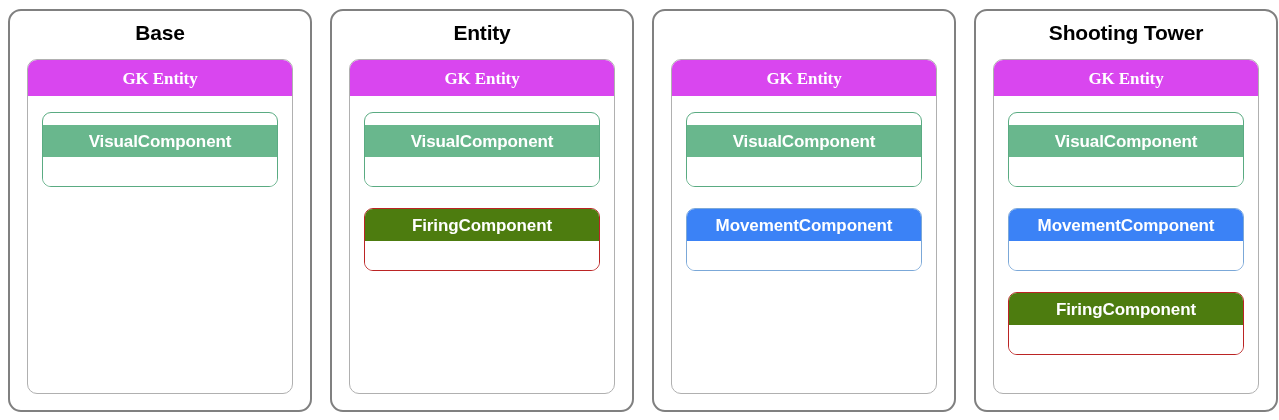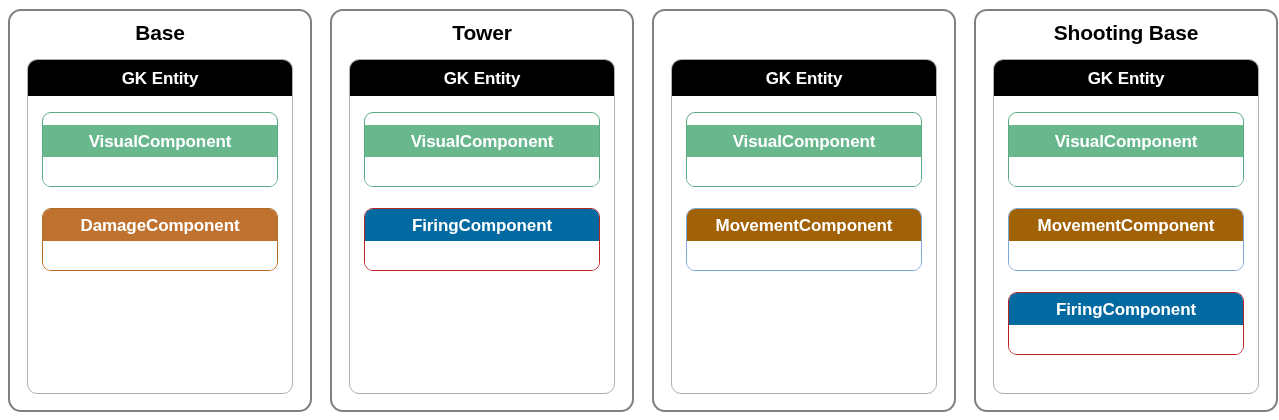--- a/index.html
+++ b/index.html
@@ -56,29 +56,30 @@
     top: 48px;
     bottom: 16px;
     box-sizing: border-box;
     border: 1.5px solid #b0b0b0;
     border-radius: 10px;
     background: #ffffff;
     overflow: hidden;
   }
   .gk-entity-header {
     height: 36px;
-    background: #000000;
+    background: #d946ef;
     color: #ffffff;
     font-size: 17px;
     font-weight: bold;
     display: flex;
     align-items: center;
     justify-content: center;
     line-height: 1;
     letter-spacing: -0.1px;
+    font-family: Liberation Serif, serif;
   }
   .component-stack {
     padding: 16px 14px 0 14px;
     display: flex;
     flex-direction: column;
     gap: 21px;
   }
   .component {
     box-sizing: border-box;
     border-radius: 9px;
@@ -101,46 +102,42 @@
     height: 29px;
     background: #ffffff;
   }
 
   
   .component.visual        { border-color: #5aab82; }
   .component.visual   .component-header   { background: #69b78d; margin-top: 12px; }
   .component.damage        { border-color: #b06b26; }
   .component.damage   .component-header   { background: #bf7230; }
   .component.firing        { border-color: #bb2424; }
-  .component.firing   .component-header   { background: #0369a1; }
+  .component.firing   .component-header   { background: #4d7c0f; }
   .component.movement      { border-color: #7ba8d8; }
-  .component.movement .component-header   { background: #a16207; }
+  .component.movement .component-header   { background: #3b82f6; }
 </style>
 </head>
 <body>
 
 <div id="board">
     <div class="entity-panel">
       <div class="panel-title">Base</div>
       <div class="gk-entity">
         <div class="gk-entity-header">GK Entity</div>
         <div class="component-stack">
           <div class="component visual">
             <div class="component-header">VisualComponent</div>
             <div class="component-body"></div>
           </div>
-          <div class="component damage">
-            <div class="component-header">DamageComponent</div>
-            <div class="component-body"></div>
-          </div>
         </div>
       </div>
     </div>
     <div class="entity-panel">
-      <div class="panel-title">Tower</div>
+      <div class="panel-title">Entity</div>
       <div class="gk-entity">
         <div class="gk-entity-header">GK Entity</div>
         <div class="component-stack">
           <div class="component visual">
             <div class="component-header">VisualComponent</div>
             <div class="component-body"></div>
           </div>
           <div class="component firing">
             <div class="component-header">FiringComponent</div>
             <div class="component-body"></div>
@@ -157,21 +154,21 @@
             <div class="component-body"></div>
           </div>
           <div class="component movement">
             <div class="component-header">MovementComponent</div>
             <div class="component-body"></div>
           </div>
         </div>
       </div>
     </div>
     <div class="entity-panel">
-      <div class="panel-title">Shooting Base</div>
+      <div class="panel-title">Shooting Tower</div>
       <div class="gk-entity">
         <div class="gk-entity-header">GK Entity</div>
         <div class="component-stack">
           <div class="component visual">
             <div class="component-header">VisualComponent</div>
             <div class="component-body"></div>
           </div>
           <div class="component movement">
             <div class="component-header">MovementComponent</div>
             <div class="component-body"></div>

